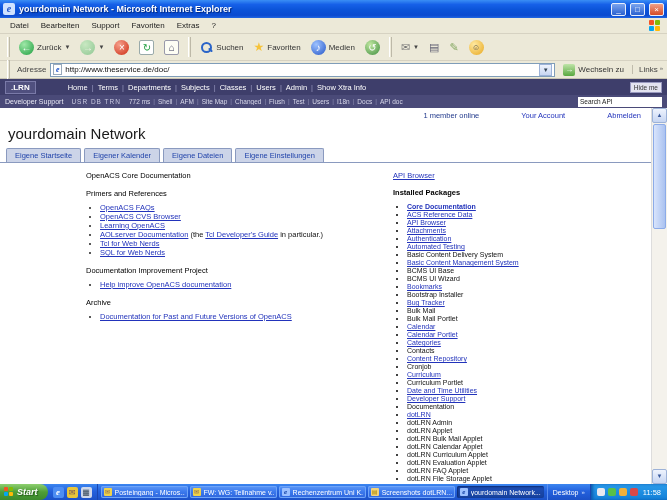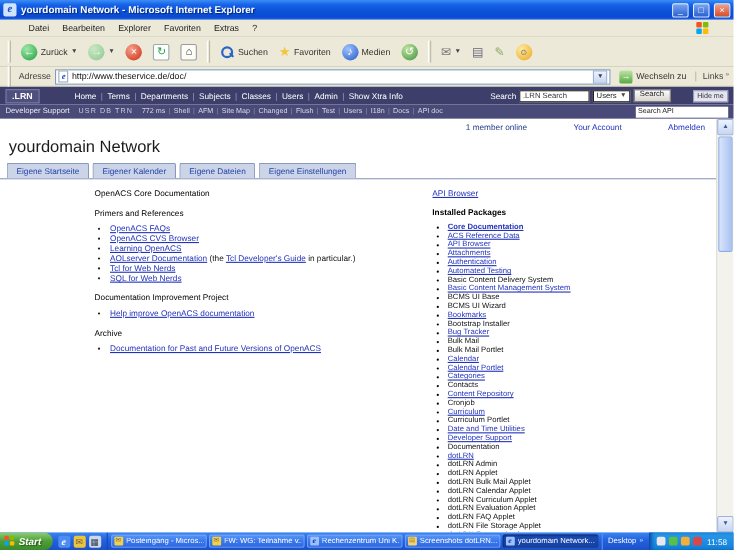--- a/index.html
+++ b/index.html
@@ -14,21 +14,21 @@
     font:italic bold 10px/12px "Liberation Serif", serif; text-align:center; }
   .title-text { flex:1; color:#fff; font-weight:bold; font-size:9px; white-space:nowrap; overflow:hidden;
     text-shadow:1px 1px 1px #00257a; }
   .win-btn { width:15px; height:13px; border-radius:2px; border:1px solid #e6eefc; color:#fff;
     font-size:8px; line-height:11px; text-align:center;
     background:linear-gradient(180deg,#7aa4ee,#2a61d0); }
   .win-btn.close { background:linear-gradient(180deg,#f0a088,#d64c28); }
 
   
   .menubar { height:16px; flex:0 0 16px; background:#ece9d8; border-bottom:1px solid #d6d2c2;
-    display:flex; align-items:center; padding:0 20px; font-size:8px; color:#222; }
+    display:flex; align-items:center; padding:0 4px; font-size:8px; color:#222; }
   .menu-item { padding:0 6px; }
   .menubar .spacer { flex:1; }
   .throbber { width:12px; height:12px; display:grid; grid-template-columns:5px 5px; grid-template-rows:5px 5px;
     gap:1px; margin-right:2px; }
   .throbber i { border-radius:1px; }
   .fq1{background:#f35325}.fq2{background:#81bc06}.fq3{background:#05a6f0}.fq4{background:#ffba08}
 
   
   .toolbar { height:27px; flex:0 0 27px; background:#ece9d8; border-bottom:1px solid #d6d2c2;
     display:flex; align-items:center; padding:0 4px; gap:2px; font-size:8px; color:#333; }
@@ -182,21 +182,21 @@
     <span class="title-text">yourdomain Network - Microsoft Internet Explorer</span>
     <span class="win-btn">_</span>
     <span class="win-btn">□</span>
     <span class="win-btn close">×</span>
   </div>
 
   <div class="menubar">
     <span style="display:flex;">
         <span class="menu-item">Datei</span>
         <span class="menu-item">Bearbeiten</span>
-        <span class="menu-item">Explorer</span>
+        <span class="menu-item">Support</span>
         <span class="menu-item">Favoriten</span>
         <span class="menu-item">Extras</span>
         <span class="menu-item">?</span>
       </span>
     <span class="spacer"></span>
     <span class="throbber">
       <i class="fq1"></i>
         <i class="fq2"></i>
         <i class="fq3"></i>
         <i class="fq4"></i>
@@ -285,29 +285,20 @@
         <a class="nav-link">Subjects</a>
         <span class="nav-sep">|</span>
         <a class="nav-link">Classes</a>
         <span class="nav-sep">|</span>
         <a class="nav-link">Users</a>
         <span class="nav-sep">|</span>
         <a class="nav-link">Admin</a>
         <span class="nav-sep">|</span>
         <a class="nav-link">Show Xtra Info</a>
       </span>
-    <span class="lrn-search">
-      <span>Search</span>
-      <input class="lrn-search-input" value=".LRN Search" style="">
-      <span class="lrn-select">
-        <span>Users</span>
-        <span class="drop">▼</span>
-      </span>
-      <span class="lrn-go">Search</span>
-    </span>
     <span class="hide-me">Hide me</span>
   </div>
 
   <div class="lrn-dev">
     <span class="dev-left">Developer Support</span>
     <span class="dev-toggles">USR DB TRN</span>
     <span class="dev-stats">
         <a class="dev-stat" style="color:#d8d8ea;text-decoration:none;">772 ms</a>
         <span class="dev-sep">|</span>
         <a class="dev-stat" style="color:#d8d8ea;text-decoration:none;">Shell</a>

